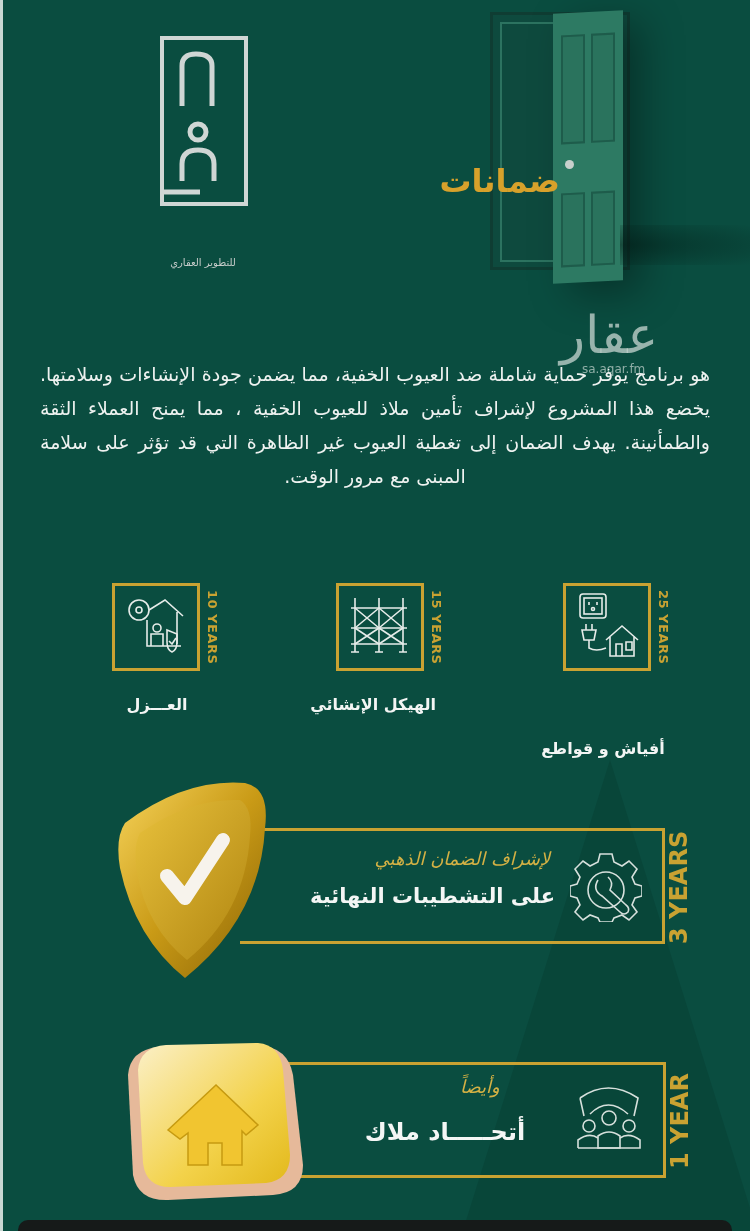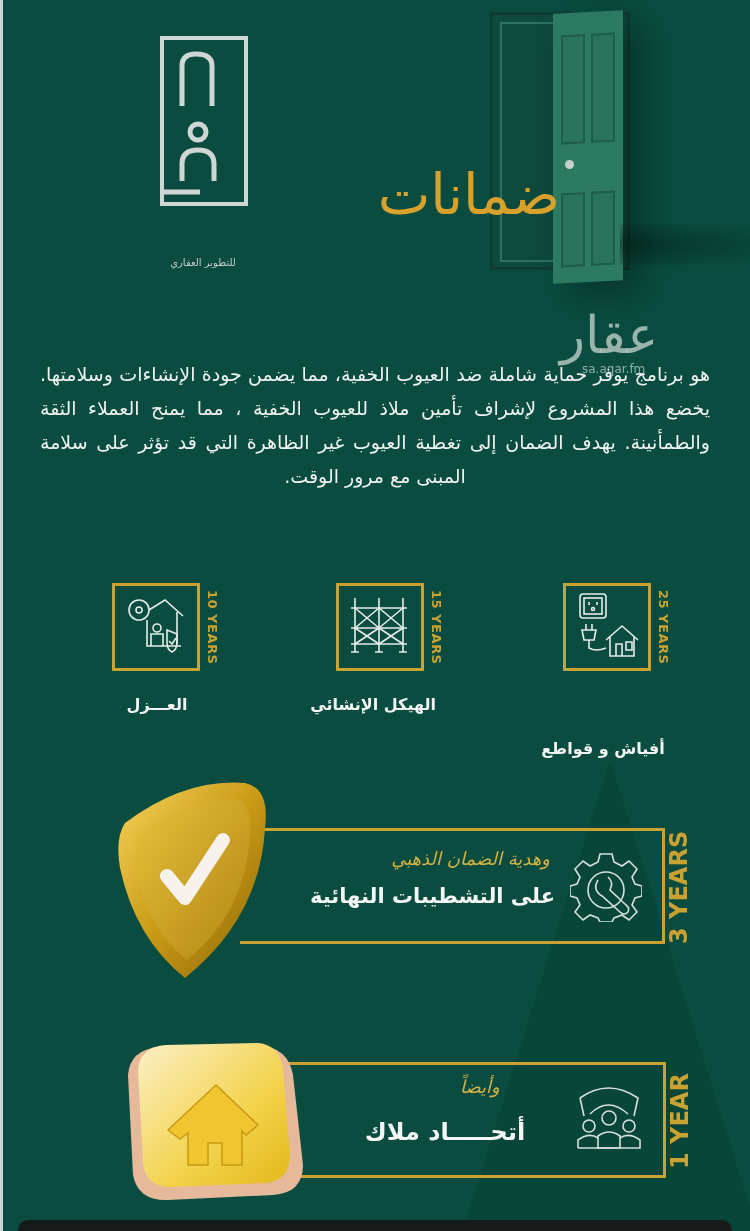--- a/index.html
+++ b/index.html
@@ -13,21 +13,21 @@
   .logo-frame{position:absolute;left:0;top:0;width:80px;height:162px;border:4px solid #cfd6d4;}
   .logo-name{position:absolute;left:118px;top:224px;width:170px;text-align:center;color:#d6dbd9;font-size:22px;direction:rtl;}
   .logo-sub{position:absolute;left:118px;top:257px;width:170px;text-align:center;color:#c6ccca;font-size:10px;direction:rtl;}
   
   .door-frame{position:absolute;left:490px;top:12px;width:140px;height:258px;border:3px solid #0f3d33;background:#0e4a3e;box-sizing:border-box;}
   .door-inner{position:absolute;left:500px;top:22px;width:118px;height:240px;border:2px solid #2c7360;box-sizing:border-box;}
   .door-leaf{position:absolute;left:553px;top:12px;width:70px;height:270px;background:#2d7a63;transform:skewY(-3deg);box-shadow:18px 12px 40px rgba(0,0,0,0.35);}
   .panel{position:absolute;border:2px solid #1e5c4b;background:#2a735d;}
   .knob{position:absolute;left:565px;top:160px;width:9px;height:9px;border-radius:50%;background:#c8d0cc;}
   .door-shadow{position:absolute;left:620px;top:225px;width:130px;height:40px;background:radial-gradient(ellipse at left,rgba(0,20,15,0.45),rgba(0,0,0,0));}
-  .title-word{position:absolute;left:350px;top:162px;width:210px;text-align:right;color:#d7a12b;font-size:56px;font-weight:normal;direction:rtl;letter-spacing:2px;}
+  .title-word{position:absolute;left:350px;top:162px;width:210px;text-align:right;color:#d7a12b;font-size:32px;font-weight:bold;direction:rtl;letter-spacing:2px;}
   
   .wm{position:absolute;left:560px;top:305px;color:rgba(200,215,210,0.75);font-size:52px;direction:rtl;font-weight:300;}
   .wm-sub{position:absolute;left:582px;top:362px;color:rgba(200,215,210,0.7);font-size:12px;}
   
   .para{position:absolute;left:40px;top:357px;width:670px;direction:rtl;text-align:justify;text-align-last:center;color:#eef2f0;font-size:19px;line-height:34px;}
   
   .item{position:absolute;width:150px;height:150px;}
   .item-box{position:absolute;left:0;top:0;width:82px;height:82px;border:3px solid #c9a232;}
   .item-years{position:absolute;left:88px;top:0;width:20px;height:88px;color:#c9a232;font-weight:bold;font-size:13px;writing-mode:vertical-rl;text-align:center;letter-spacing:0.5px;}
   .item-label{position:absolute;top:112px;color:#f3f5f4;font-weight:bold;font-size:16px;direction:rtl;text-align:center;white-space:nowrap;}
@@ -140,21 +140,21 @@
     <path d="M35 65 Q85 30 135 32 Q148 40 145 68 Q140 145 82 192 Q42 160 32 105 Q28 78 35 65 Z" fill="url(#g2)"></path>
     <path d="M62 108 L80 130 L118 72" fill="none" stroke="#f7f3ec" stroke-width="14" stroke-linecap="round" stroke-linejoin="round"></path>
   </svg>
   <svg style="position:absolute;left:570px;top:850px;" width="72" height="72">
     <g fill="none" stroke="#d6e0dc" stroke-width="1.6">
       <path d="M30 4 H42 L44 12 L52 16 L59 11 L67 19 L62 27 L65 34 L72 36 V46 L65 48 L62 55 L67 62 L59 70 L52 65 L44 68 L42 72 H30 L28 68 L20 65 L13 70 L5 62 L10 55 L7 48 L0 46 V36 L7 34 L10 27 L5 19 L13 11 L20 16 L28 12 Z"></path>
       <circle cx="36" cy="40" r="18"></circle>
       <path d="M28 30 Q22 40 32 46 L50 62 Q54 66 58 62 Q60 58 56 55 L40 40 Q44 32 38 27"></path>
     </g>
   </svg>
-  <div class="script" style="left:300px;top:848px;width:250px;text-align:right;">وهدية الضمان الذهبي</div>
+  <div class="script" style="left:300px;top:848px;width:250px;text-align:right;">لإشراف الضمان الذهبي</div>
   <div class="banner-title" style="left:300px;top:884px;width:255px;text-align:right;">على التشطيبات النهائية</div>
 
   <div class="banner" style="left:258px;top:1062px;width:408px;height:116px;"></div>
   <div class="banner-years" style="left:666px;top:1062px;width:28px;height:118px;">1 YEAR</div>
   <svg style="position:absolute;left:108px;top:1035px;" width="200" height="170">
     <defs>
       <linearGradient id="g3" x1="0" y1="0" x2="1" y2="1">
         <stop offset="0" stop-color="#fbf0c8"></stop>
           <stop offset="0.6" stop-color="#f3d24a"></stop>
           <stop offset="1" stop-color="#e2b81a"></stop>

